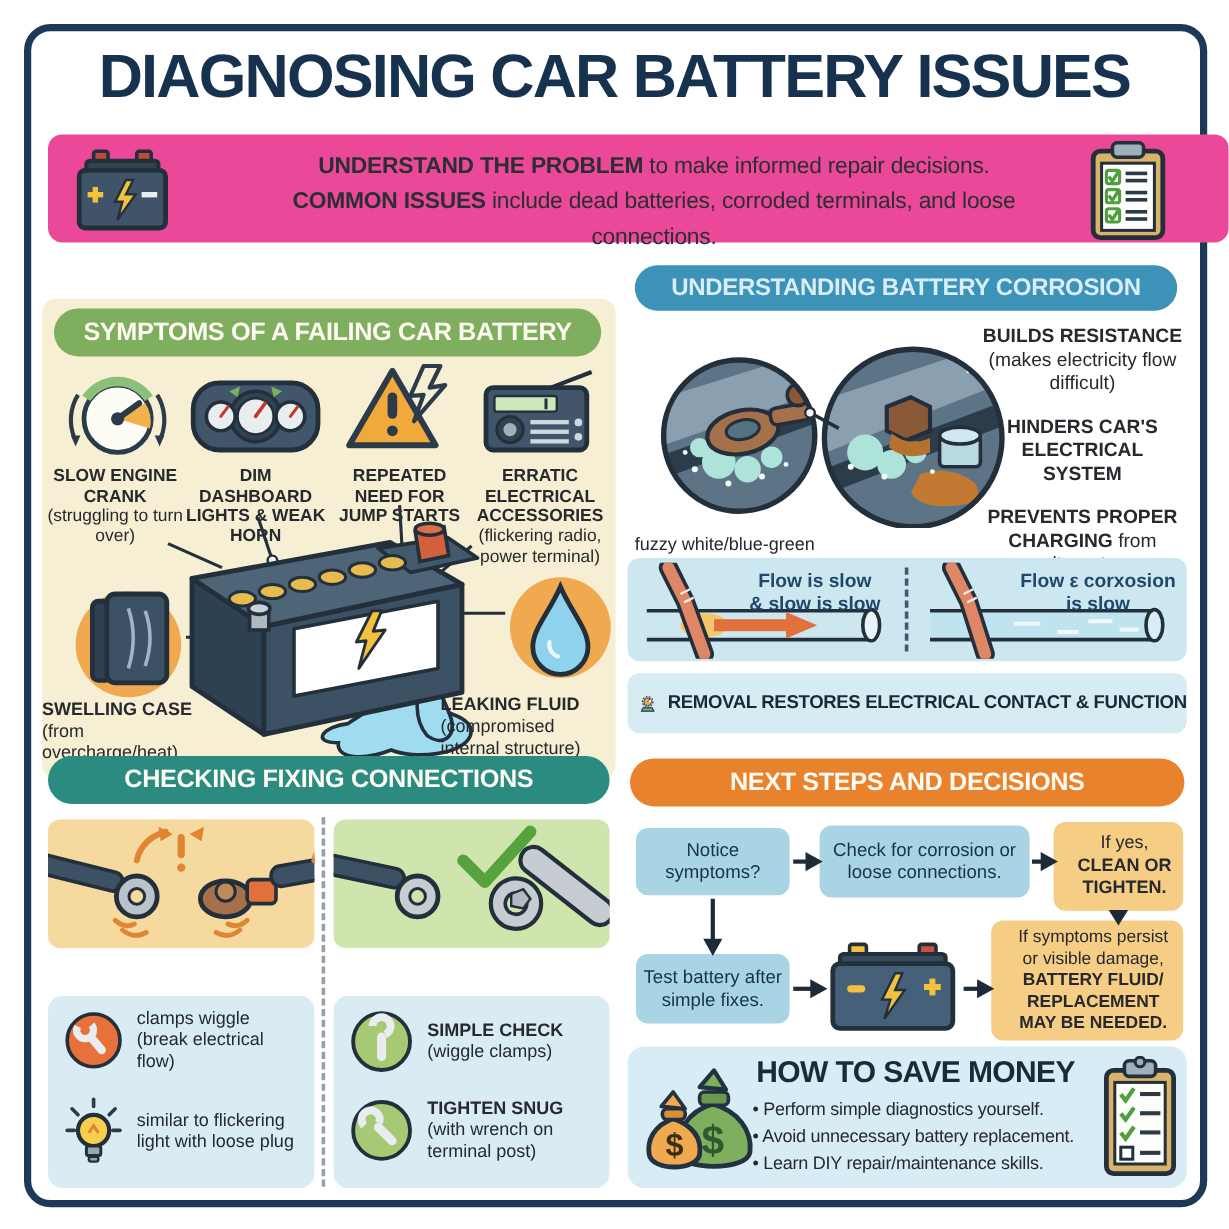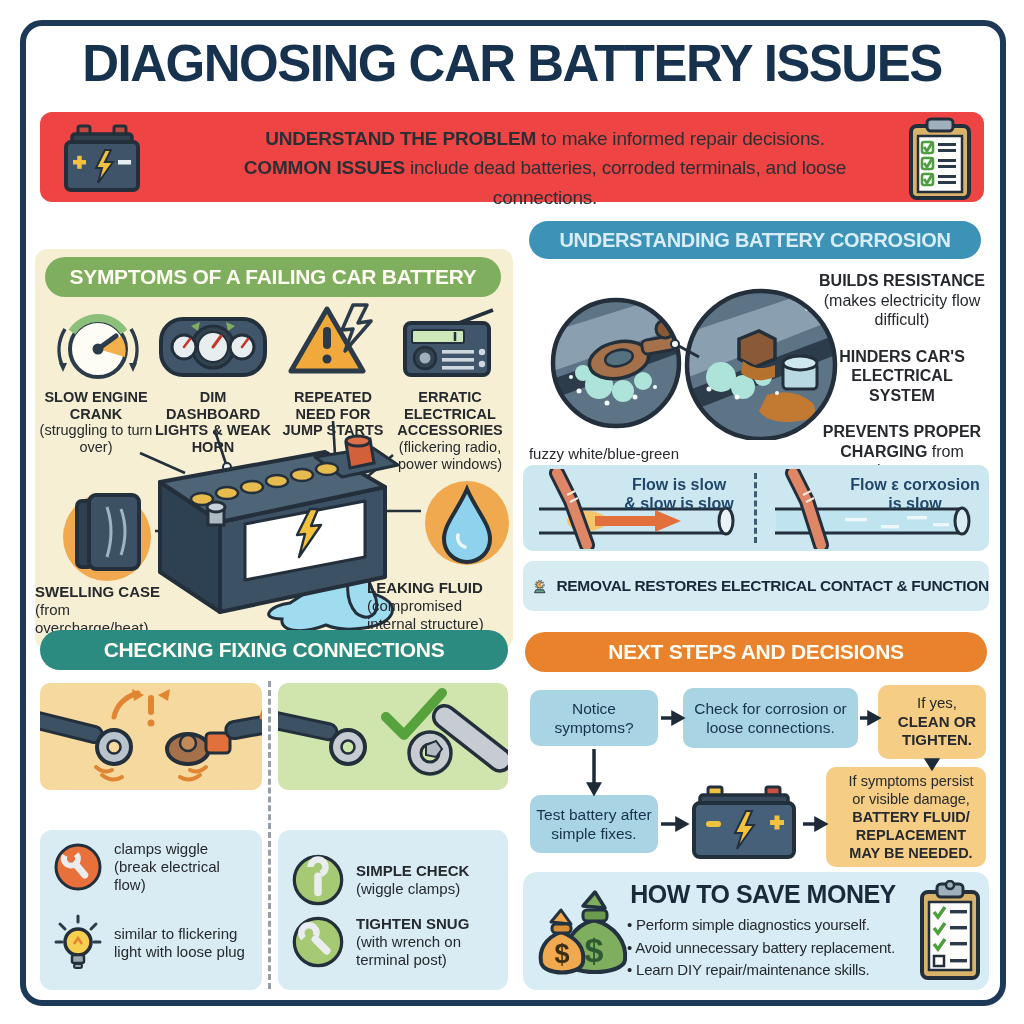--- a/index.html
+++ b/index.html
@@ -41,21 +41,21 @@
   svg text{font-family:"Liberation Sans",sans-serif;font-weight:bold;}
 </style>
 </head>
 <body>
 
 <div class="poster">
   <div class="abs frame"></div>
 
   <div class="abs title">DIAGNOSING CAR BATTERY ISSUES</div>
 
-  <div class="abs panel" style="left:40px;top:112px;width:944px;height:90px;background:#ef4444;">
+  <div class="abs panel" style="left:40px;top:112px;width:944px;height:90px;background:#ec4899;padding-left:40px;">
     <svg class="abs" style="left:18px;top:8px;" width="88" height="76" viewBox="0 0 88 76">
       <rect x="20" y="6" width="12" height="10" rx="2" fill="#c0493d" stroke="#232f3b" stroke-width="3"></rect>
       <rect x="56" y="6" width="12" height="10" rx="2" fill="#c0493d" stroke="#232f3b" stroke-width="3"></rect>
       <rect x="14" y="14" width="60" height="12" rx="3" fill="#32434f" stroke="#232f3b" stroke-width="3.5"></rect>
       <rect x="8" y="22" width="72" height="48" rx="5" fill="#3f5468" stroke="#232f3b" stroke-width="4"></rect>
       <rect x="15" y="40" width="13" height="4.5" fill="#f2c23e"></rect>
         <rect x="19.2" y="35.8" width="4.5" height="13" fill="#f2c23e"></rect>
       <rect x="60" y="40" width="13" height="4.5" fill="#e8edf0"></rect>
       <polygon points="47,30 38,48 44,48 40,63 55,42 47,42 53,30" fill="#f2c23e" stroke="#232f3b" stroke-width="2"></polygon>
     </svg>
@@ -145,21 +145,21 @@
       <div class="sym-sub">(struggling to turn over)</div>
     </div>
     <div class="abs sym-label" style="left:118px;top:140px;width:120px;">
       <div>DIM DASHBOARD LIGHTS &amp; WEAK HORN</div>
     </div>
     <div class="abs sym-label" style="left:240px;top:140px;width:116px;">
       <div>REPEATED NEED FOR JUMP STARTS</div>
     </div>
     <div class="abs sym-label" style="left:356px;top:140px;width:118px;">
       <div>ERRATIC ELECTRICAL ACCESSORIES</div>
-      <div class="sym-sub">(flickering radio, power windows)</div>
+      <div class="sym-sub">(flickering radio, power terminal)</div>
     </div>
 
     <svg class="abs" style="left:0;top:0;pointer-events:none;" width="478" height="400" viewBox="0 0 478 400">
       <g stroke="#232f3b" stroke-width="2.6" fill="none">
         <path d="M105,204 L150,224"></path>
         <path d="M180,182 L192,218"></path>
         <path d="M298,172 L300,206"></path>
         <path d="M358,206 L332,228"></path>
         <path d="M120,282 L162,282"></path>
         <path d="M334,262 L386,262"></path>
@@ -431,21 +431,21 @@
           <circle cx="26" cy="28" r="13" fill="#f7cf4e" stroke="#232f3b" stroke-width="3.5"></circle>
           <path d="M22,30 l4,-6 l4,6" fill="none" stroke="#e08532" stroke-width="2.5"></path>
           <rect x="20" y="41" width="12" height="8" rx="2" fill="#9aa6b0" stroke="#232f3b" stroke-width="2.5"></rect>
           <rect x="22" y="50" width="8" height="4" rx="2" fill="#9aa6b0" stroke="#232f3b" stroke-width="2"></rect>
         </svg>
         <div class="detail-text">similar to flickering light with loose plug</div>
       </div>
     </div>
 
     <div class="abs detailcard" style="left:243px;top:205px;width:230px;height:160px;">
-      <div class="detail-item abs" style="left:12px;top:22px;width:208px;">
+      <div class="detail-item abs" style="left:12px;top:10px;width:208px;">
         <svg width="56" height="56" viewBox="0 0 52 52" style="flex:none;">
           <circle cx="26" cy="26" r="22" fill="#a6c973" stroke="#232f3b" stroke-width="3"></circle>
           <g>
             <circle cx="26" cy="14" r="7" fill="none" stroke="#e9edef" stroke-width="6" stroke-dasharray="30 14" transform="rotate(180 26 14)"></circle>
             <rect x="22.5" y="19" width="7" height="22" rx="3.5" fill="#e9edef"></rect>
           </g>
         </svg>
         <div class="detail-text">
           <div class="b">SIMPLE CHECK</div>
           <div>(wiggle clamps)</div>

